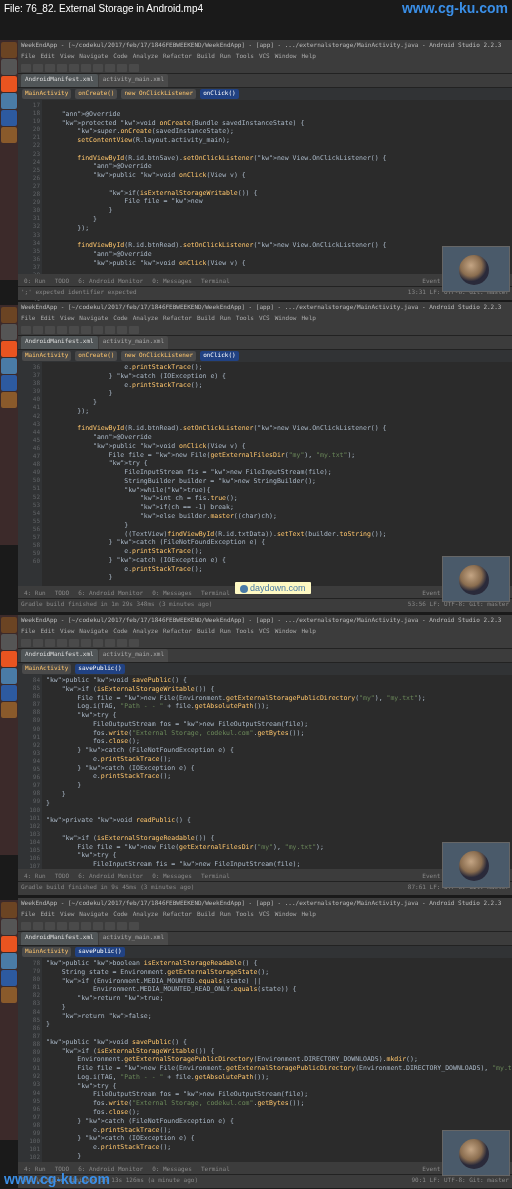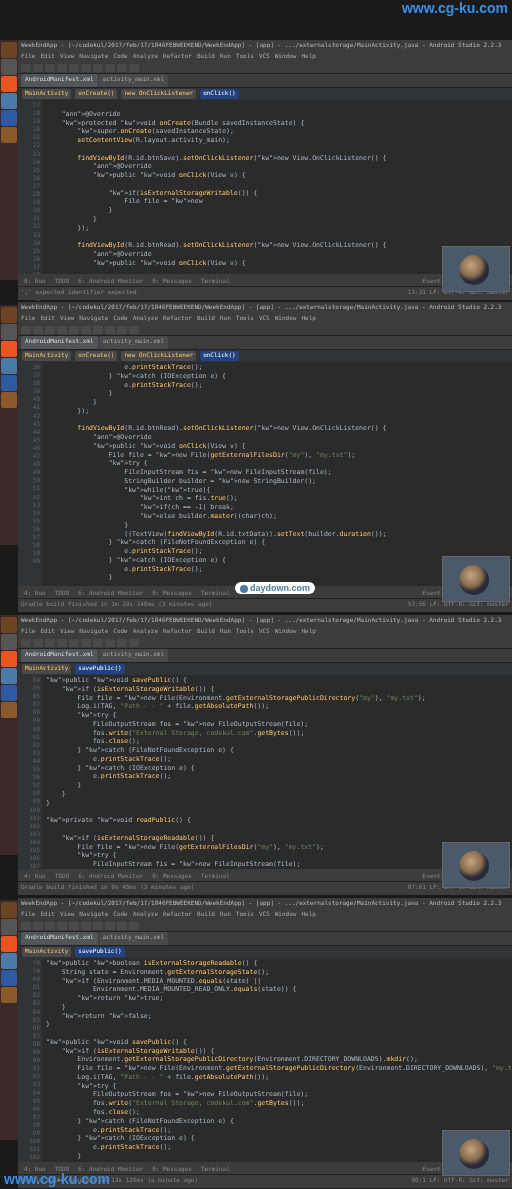--- a/index.html
+++ b/index.html
@@ -42,30 +42,31 @@
 .fn { color:#ffc66d; }
 .statusbar { position:absolute; bottom:0; left:0; right:0; height:14px; background:#3c3c3c; border-top:1px solid #222; font-size:6px; color:#888; display:flex; justify-content:space-between; padding:1px 3px; }
 .btmtabs { position:absolute; bottom:14px; left:0; right:0; height:12px; background:#3c3c3c; display:flex; gap:3px; padding:0 3px; font-size:6px; color:#888; align-items:center; }
 .btab { padding:0 3px; }
 .webcam { position:absolute; right:2px; width:68px; height:46px; background:#4a5a6a; border:1px solid #666; }
 .webcam.w1 { top:246px; }
 .webcam.w2 { top:556px; }
 .webcam.w3 { top:842px; }
 .webcam.w4 { top:1130px; }
 .webcam::after { content:''; position:absolute; left:16px; top:8px; width:30px; height:30px; border-radius:50%; background:radial-gradient(circle at 40% 35%,#c4a584 0%,#8a6d4f 40%,#2a2a3a 60%); }
-.daydown { position:absolute; top:582px; left:235px; background:#ffffff; color:#4a7ba6; font-size:9px; padding:1px 5px; border-radius:6px; font-weight:bold; font-family:Arial; z-index:50; }
+.daydown { position:absolute; top:582px; left:235px; background:#fef9c3; color:#4a7ba6; font-size:9px; padding:1px 5px; border-radius:1px; font-weight:normal; font-family:Arial; z-index:50; }
 .daydown::before { content:''; display:inline-block; width:8px; height:8px; background:#4a7ba6; border-radius:50%; margin-right:2px; vertical-align:middle; }
 .topbar { position:absolute; left:18px; right:0; height:10px; background:#2c001e; }
 .tb1{top:40px;} .tb2{top:302px;} .tb3{top:615px;} .tb4{top:898px;}
 .topbar-r { position:absolute; right:3px; font-size:6px; color:#ccc; }
 </style>
 </head>
 <body>
 
 <div class="overlay">
+  <div>File: 76_82. External Storage in Android.mp4</div>
 </div>
 <div class="url-top">www.cg-ku.com</div>
 <div class="url-bot">www.cg-ku.com</div>
 <div class="daydown">daydown.com</div>
 
 <div class="launcher l1">
   <div class="licon li1"></div>
   <div class="licon li3"></div>
   <div class="licon li2"></div>
   <div class="licon li4"></div>
@@ -239,21 +240,21 @@
             <span class="&lt;span">"kw"</span>&gt;public <span class="&lt;span">"kw"</span>&gt;void <span class="fn">onClick</span>(View v) {
                 File file = <span class="&lt;span">"kw"</span>&gt;new File(<span class="fn">getExternalFilesDir</span>(<span class="str">"my"</span>), <span class="str">"my.txt"</span>);
                 <span class="&lt;span">"kw"</span>&gt;try {
                     FileInputStream fis = <span class="&lt;span">"kw"</span>&gt;new FileInputStream(file);
                     StringBuilder builder = <span class="&lt;span">"kw"</span>&gt;new StringBuilder();
                     <span class="&lt;span">"kw"</span>&gt;while(<span class="&lt;span">"kw"</span>&gt;true){
                         <span class="&lt;span">"kw"</span>&gt;int ch = fis.<span class="fn">true</span>();
                         <span class="&lt;span">"kw"</span>&gt;if(ch == -1) break;
                         <span class="&lt;span">"kw"</span>&gt;else builder.<span class="fn">master</span>((char)ch);
                     }
-                    ((TextView)<span class="fn">findViewById</span>(R.id.txtData)).<span class="fn">setText</span>(builder.<span class="fn">duration</span>());
+                    ((TextView)<span class="fn">findViewById</span>(R.id.txtData)).<span class="fn">setText</span>(builder.<span class="fn">toString</span>());
                 } <span class="&lt;span">"kw"</span>&gt;catch (FileNotFoundException e) {
                     e.<span class="fn">printStackTrace</span>();
                 } <span class="&lt;span">"kw"</span>&gt;catch (IOException e) {
                     e.<span class="fn">printStackTrace</span>();
                 }</div>
     </div>
     <div class="btmtabs">
       <span class="btab">4: Run</span>
       <span class="btab">TODO</span>
       <span class="btab">6: Android Monitor</span>

